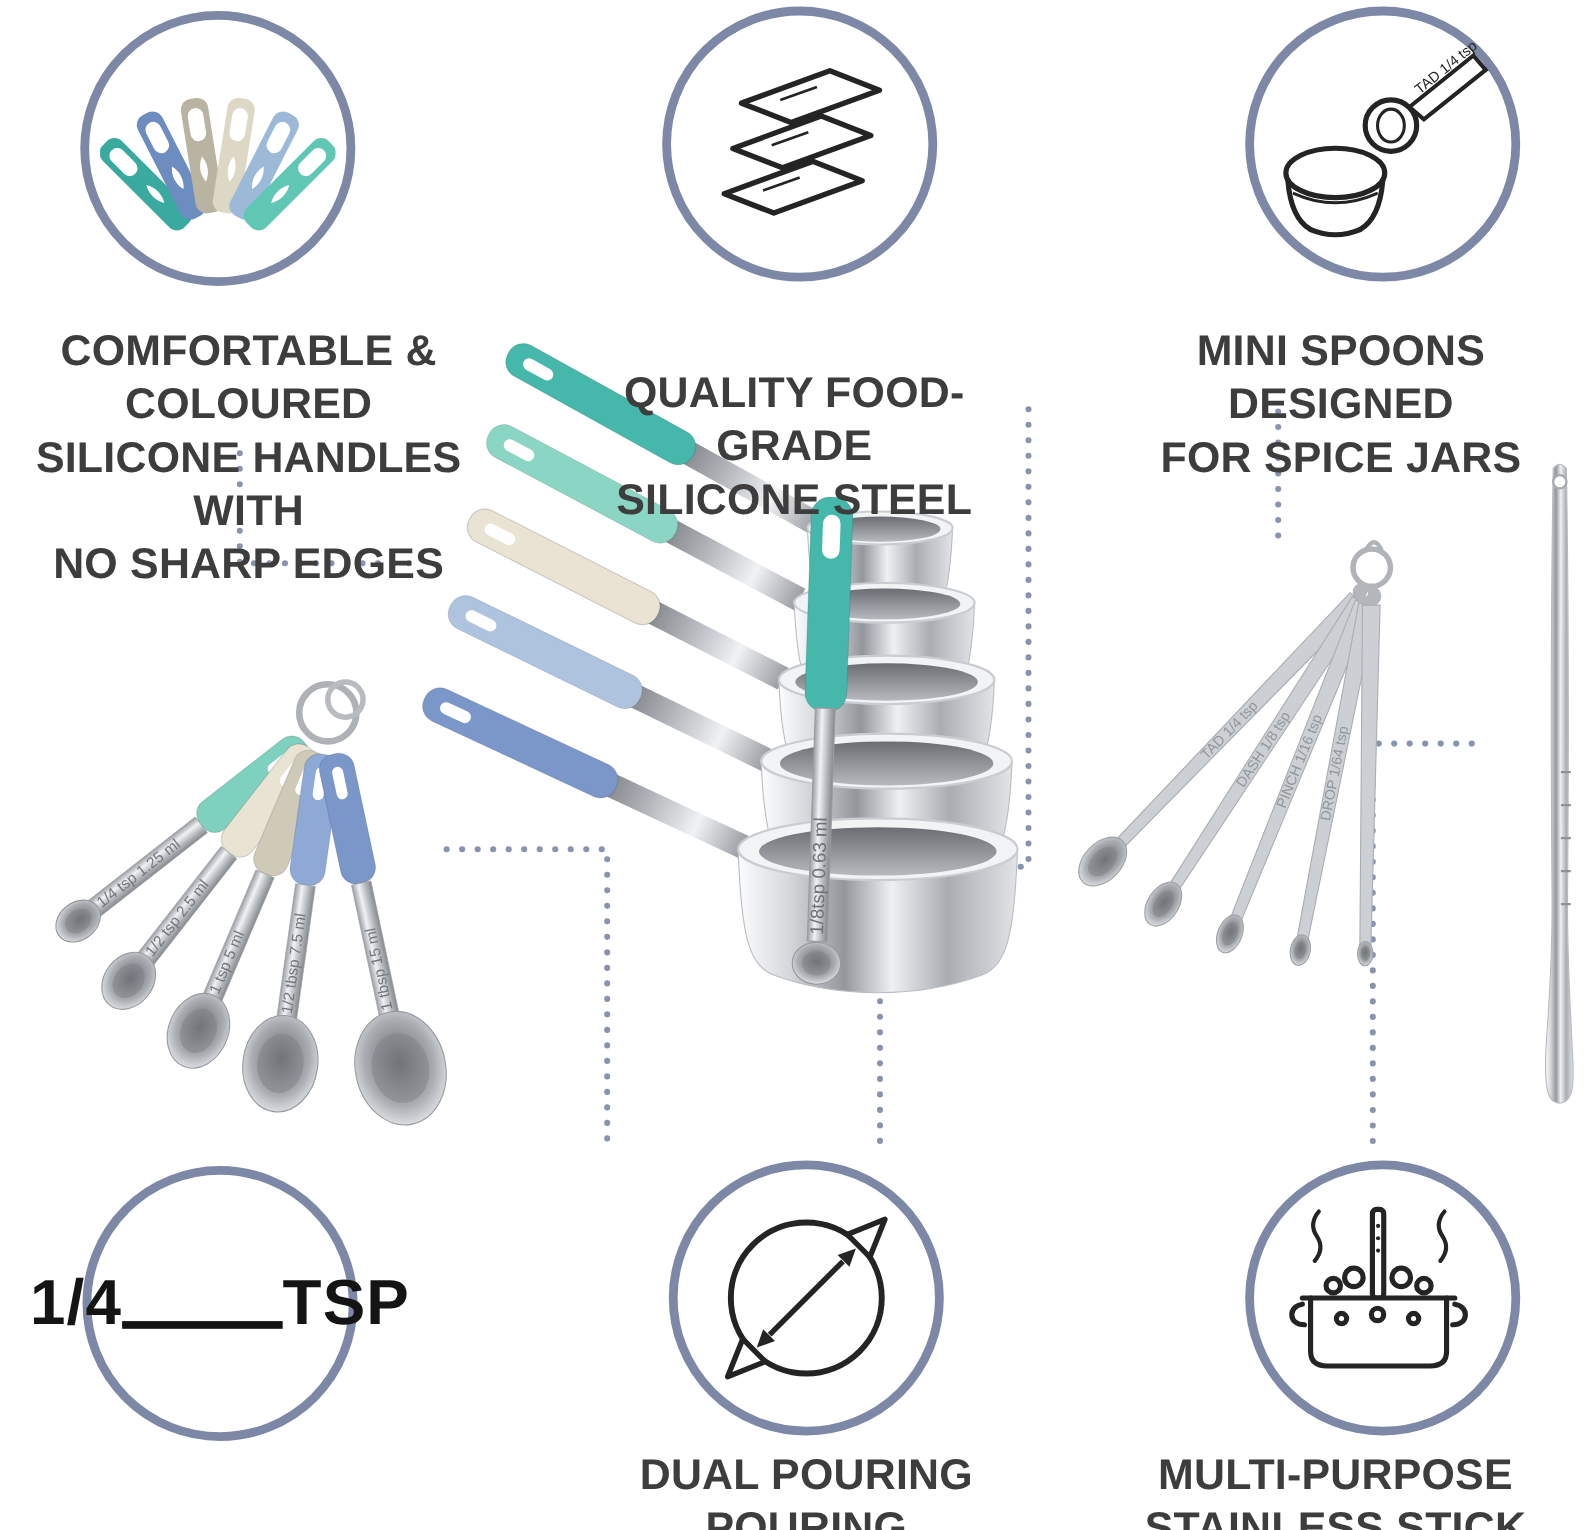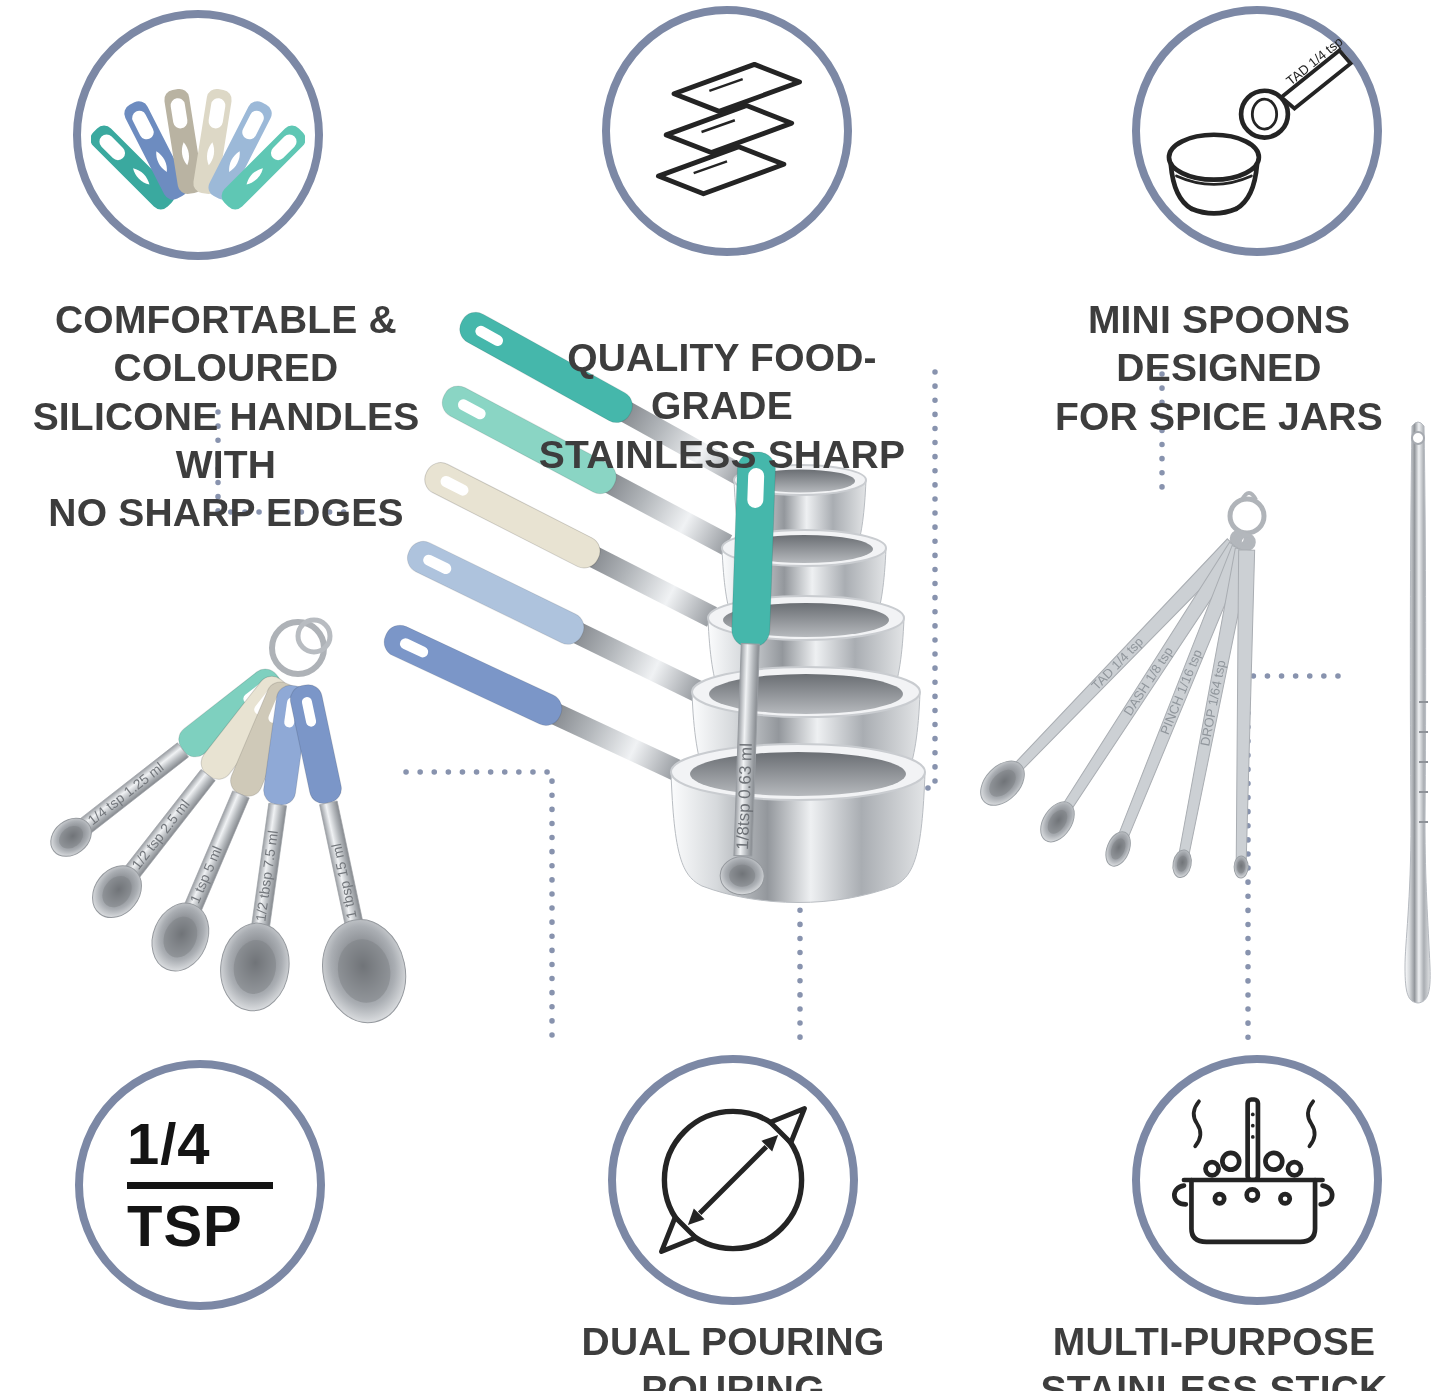--- a/index.html
+++ b/index.html
@@ -22,21 +22,21 @@
   .caption{
     position:absolute;text-align:center;color:#3d3d3d;font-weight:700;
     font-size:39px;line-height:1.24;letter-spacing:0.2px;
   }
   .cap-tl{left:8px;top:296px;width:436px;}
   .cap-tc{left:527px;top:294px;width:390px;margin-top:40px;}
   .cap-tr{left:1019px;top:296px;width:400px;}
   .cap-bl{left:0px;top:1316px;width:420px;}
   .cap-bc{left:558px;top:1318px;width:350px;}
   .cap-br{left:1024px;top:1318px;width:380px;}
-  .badge{display:flex;flex-direction:column;align-items:flex-start;color:#141414;}
+  .badge{display:flex;flex-direction:row;align-items:flex-end;color:#141414;}
   .badge .frac{font-size:58px;font-weight:700;line-height:1.05;letter-spacing:1px;}
   .badge .frac-bar{width:146px;height:7px;background:#141414;margin:7px 0;}
   svg text{font-family:"Liberation Sans",sans-serif;}
 </style>
 </head>
 <body>
 
 <div class="canvas">
 
   <svg class="scene" viewBox="0 0 1445 1391">
@@ -350,21 +350,21 @@
   </div>
 
   <div class="caption cap-tl">
     <div>COMFORTABLE &amp; COLOURED</div>
     <div>SILICONE HANDLES WITH</div>
     <div>NO SHARP EDGES</div>
   </div>
 
   <div class="caption cap-tc">
     <div>QUALITY FOOD-GRADE</div>
-    <div>STAINLESS SHARP</div>
+    <div>SILICONE STEEL</div>
   </div>
 
   <div class="caption cap-tr">
     <div>MINI SPOONS DESIGNED</div>
     <div>FOR SPICE JARS</div>
   </div>
 
 
   <div class="caption cap-bc">
     <div>DUAL POURING</div>

